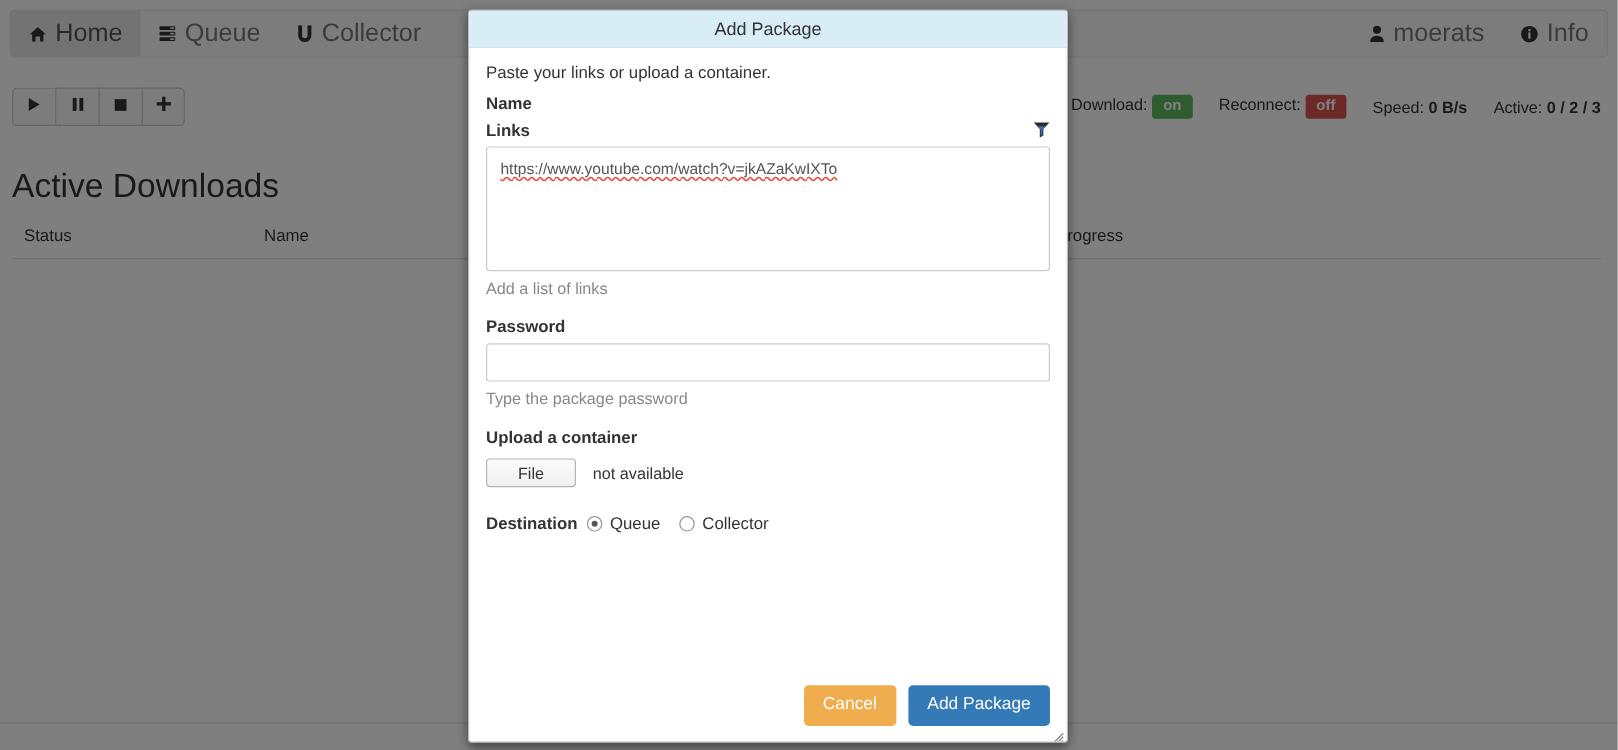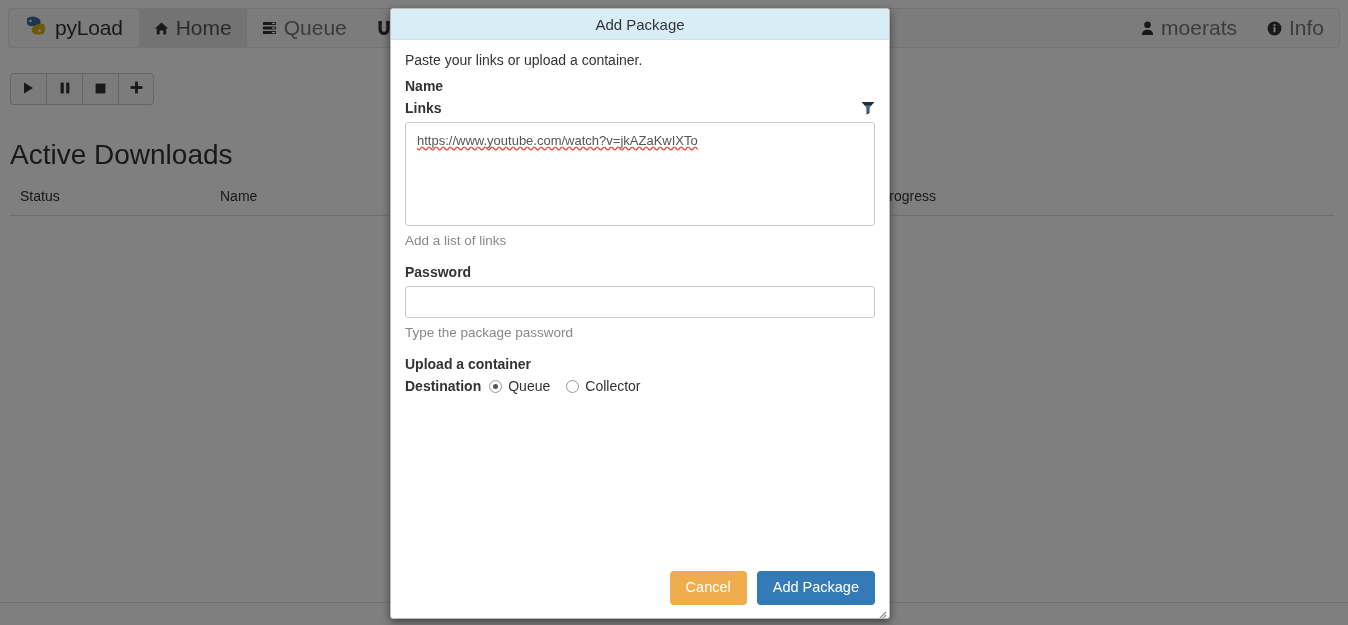--- a/index.html
+++ b/index.html
@@ -270,31 +270,20 @@
     cursor: nwse-resize;
     color: #999;
   }
 </style>
 </head>
 <body>
 
 <div id="page">
 
   <div class="navbar">
-    <a class="brand" href="#">
-      <span class="logo">
-        <svg width="26" height="26" viewBox="0 0 26 26">
-          <path d="M4 5 q6 -3 11 0 q3 1.5 2.5 5 q-0.4 3 -4 3 l-6 0 q-3 0 -3.5 -3 z" fill="#3b6e9e"></path>
-          <path d="M21 11 q-6 -1 -10 2 q-3 2 -2 5.5 q1 3 4.5 3 l4 0 q3.5 0 4.5 -3.5 q0.8 -4 -1 -7 z" fill="#d9b31d"></path>
-          <circle cx="7.5" cy="8" r="1.2" fill="#fff"></circle>
-          <circle cx="16.5" cy="17.5" r="1.2" fill="#fff"></circle>
-        </svg>
-      </span>
-      <span>pyLoad</span>
-    </a>
 
     <a class="nav-item active" href="#">
       <span class="ic">
         <svg width="15" height="15" viewBox="0 0 16 16">
             <path fill="currentColor" d="M8 1.5 L15 8 h-2 v6.5 H10 V10 H6 v4.5 H3 V8 H1 z"></path>
           </svg>
       </span>
       <span>Home</span>
     </a>
 
@@ -373,20 +362,36 @@
       <div class="tbtn">
         <span>
           <svg width="13" height="13" viewBox="0 0 13 13">
               <rect x="5.1" y="0.6" width="2.8" height="11.8" fill="currentColor"></rect>
               <rect x="0.6" y="5.1" width="11.8" height="2.8" fill="currentColor"></rect>
             </svg>
         </span>
       </div>
     </div>
 
+    <div class="status-strip">
+      <span>
+        <span class="lbl">Download:</span><span class="badge on">on</span>
+      </span>
+      <span>
+        <span class="lbl">Reconnect:</span><span class="badge off">off</span>
+      </span>
+      <span>
+        <span class="lbl">Speed:</span>
+        <span class="stat-strong">0 B/s</span>
+      </span>
+      <span>
+        <span class="lbl">Active:</span>
+        <span class="stat-strong">0 / 2 / 3</span>
+      </span>
+    </div>
   </div>
 
   <h1 class="page-title">Active Downloads</h1>
 
   <div class="dl-table">
     <div class="dl-head">
       <div class="col-status">Status</div>
       <div class="col-name">Name</div>
       <div class="col-progress">Progress</div>
     </div>
@@ -420,20 +425,24 @@
       </span>
     </div>
     <div class="links-area" contenteditable="true" spellcheck="false" style=""><span class="spell">https://www.youtube.com/watch?v=jkAZaKwIXTo</span></div>
     <div class="help">Add a list of links</div>
 
     <label class="field-label">Password</label>
     <input class="inp" type="password" value="" style="">
     <div class="help">Type the package password</div>
 
     <label class="field-label">Upload a container</label>
+    <div class="upload-row">
+      <div class="file-btn">File</div>
+      <span class="file-status">not available</span>
+    </div>
 
     <div class="dest-row">
       <span class="dest-title">Destination</span>
       <span class="radio checked"></span>
       <span class="radio-label">Queue</span>
       <span class="radio"></span>
       <span class="radio-label">Collector</span>
     </div>
   </div>
 

